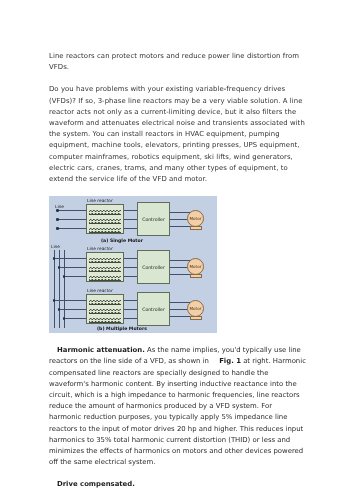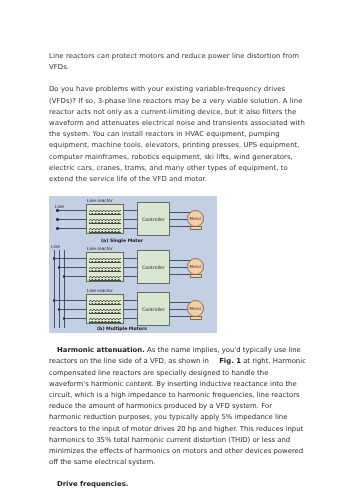--- a/index.html
+++ b/index.html
@@ -288,18 +288,18 @@
           <div class="motor-base"></div>
         </div>
 
         <div class="caption" style="left:48px; top:130px;">(b) Multiple Motors</div>
 
       </div>
     </div>
 
     <p class="heading-para"><span class="bold-run">Harmonic attenuation.</span><span> As the name implies, you'd typically use line reactors on the line side of a VFD, as shown in </span><span class="bold-run">Fig. 1</span><span> at right. Harmonic compensated line reactors are specially designed to handle the waveform's harmonic content. By inserting inductive reactance into the circuit, which is a high impedance to harmonic frequencies, line reactors reduce the amount of harmonics produced by a VFD system. For harmonic reduction purposes, you typically apply 5% impedance line reactors to the input of motor drives 20 hp and higher. This reduces input harmonics to 35% total harmonic current distortion (THID) or less and minimizes the effects of harmonics on motors and other devices powered off the same electrical system.</span></p>
 
-    <p class="heading-para"><span class="bold-run">Drive frequencies.</span></p>
+    <p class="heading-para"><span class="bold-run">Drive compensated.</span></p>
 
     <p class="para">In situations where you have drives located very close to the incoming facility power source, such as a substation, they may be susceptible to any incoming spikes and other transients. This is because there may not be enough impedance (in the form of transformers, power feeders, and the like) to help counteract these transient voltage spikes. This situation can damage the front</p>
 
   </div>
 </div>
 
 </body></html>

